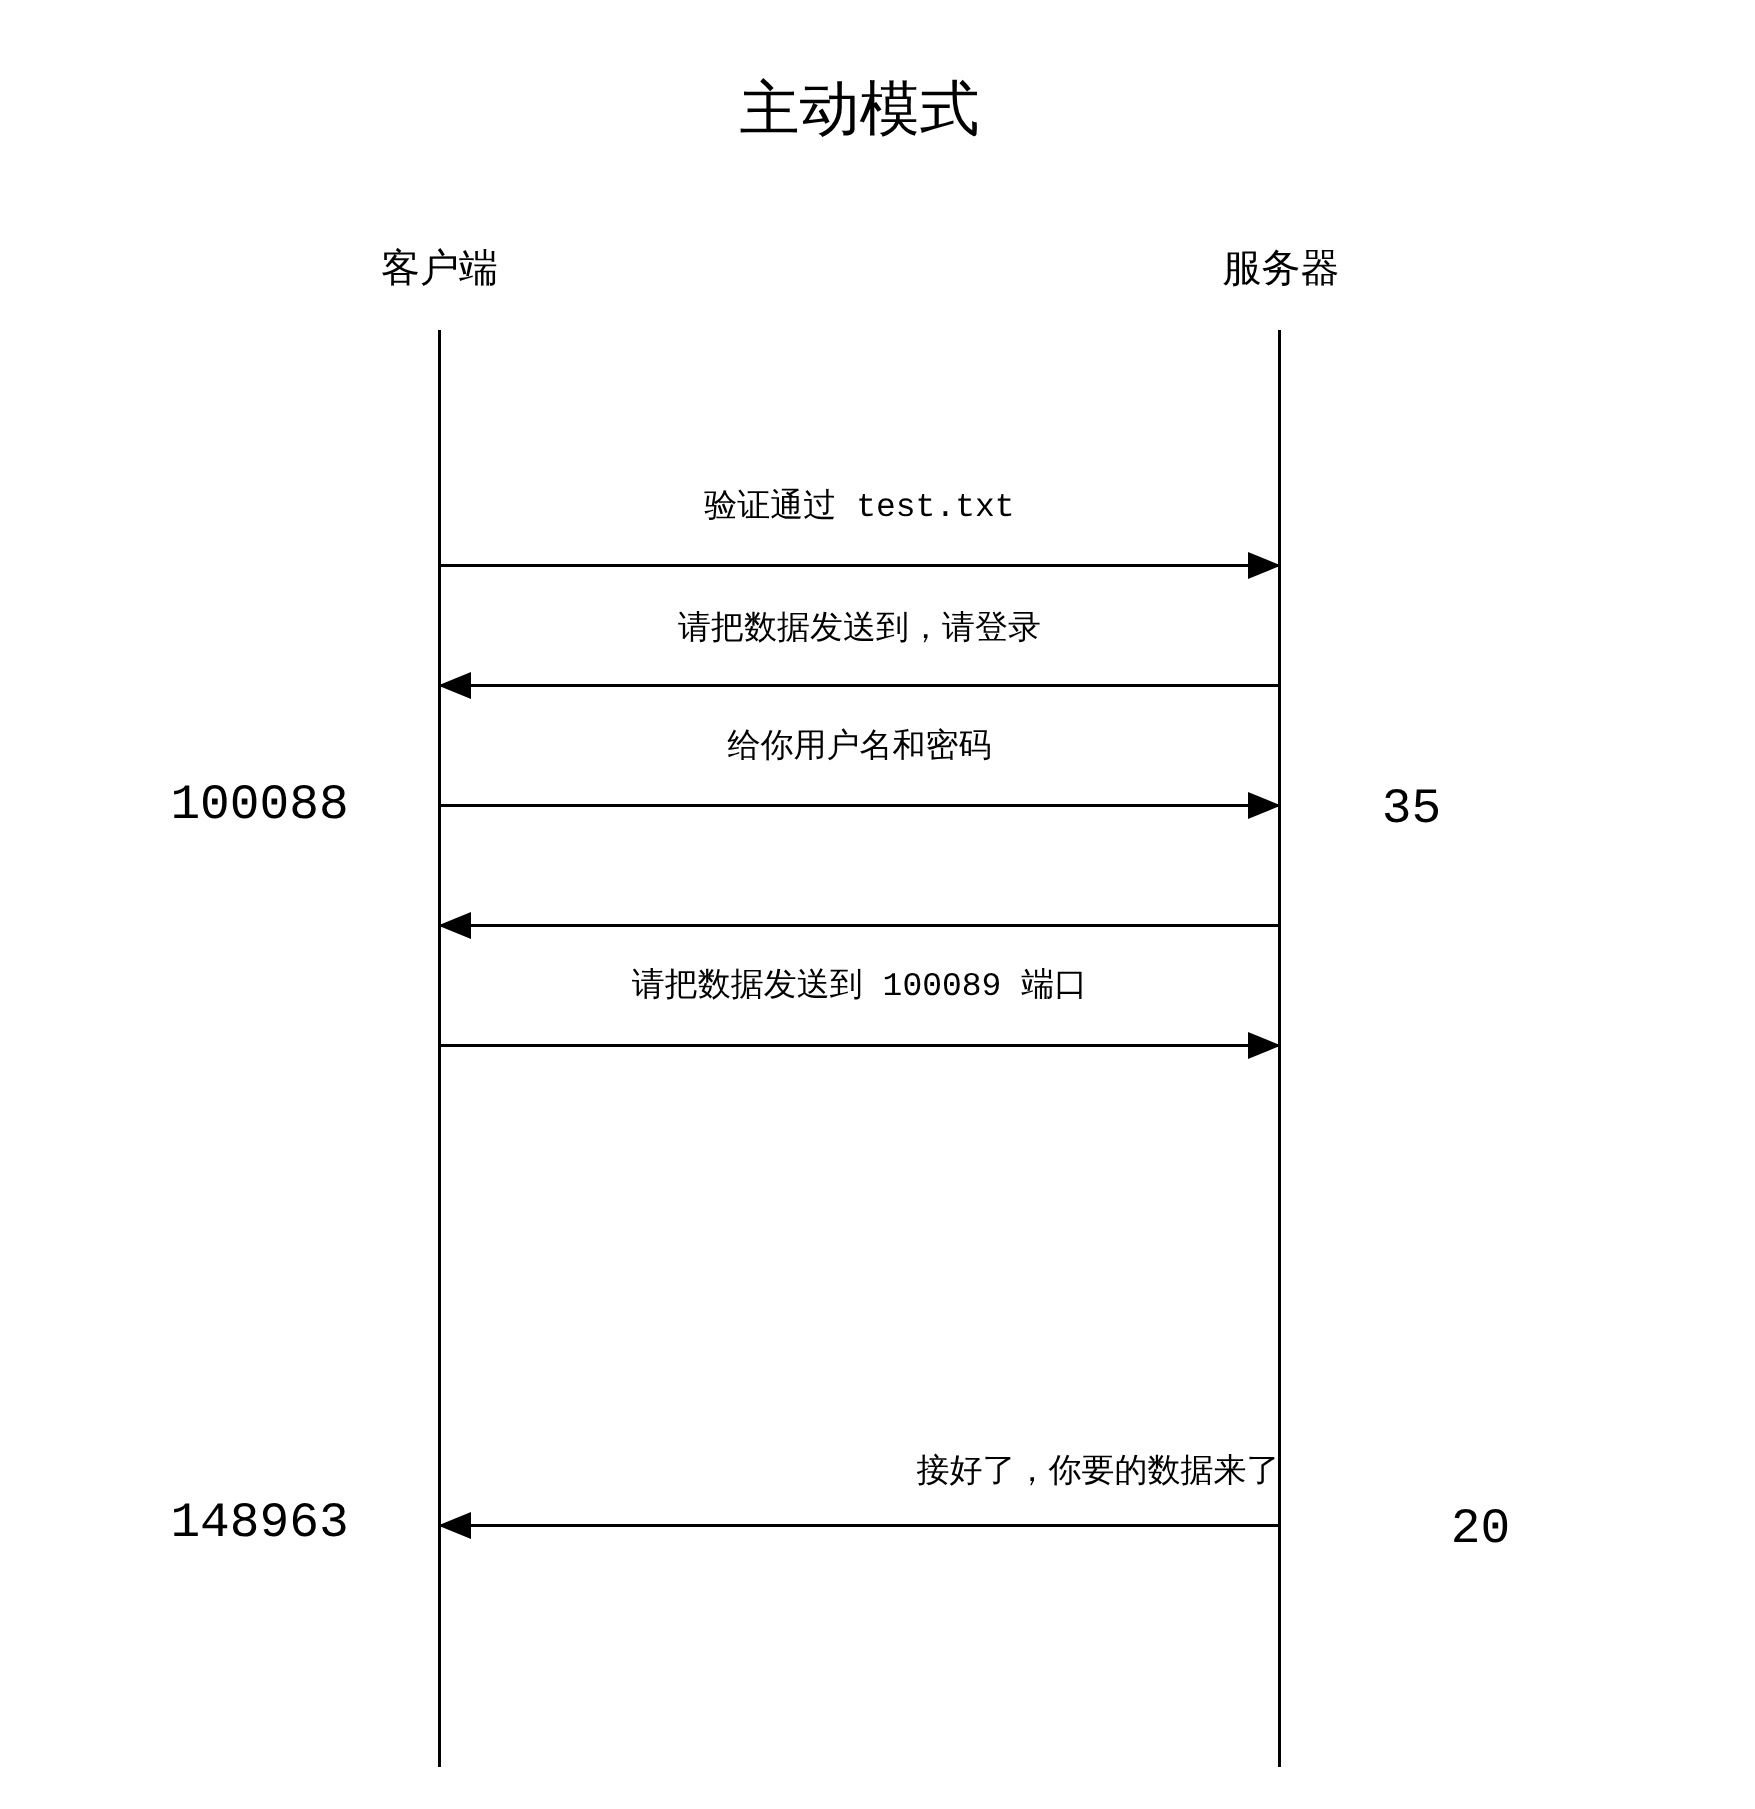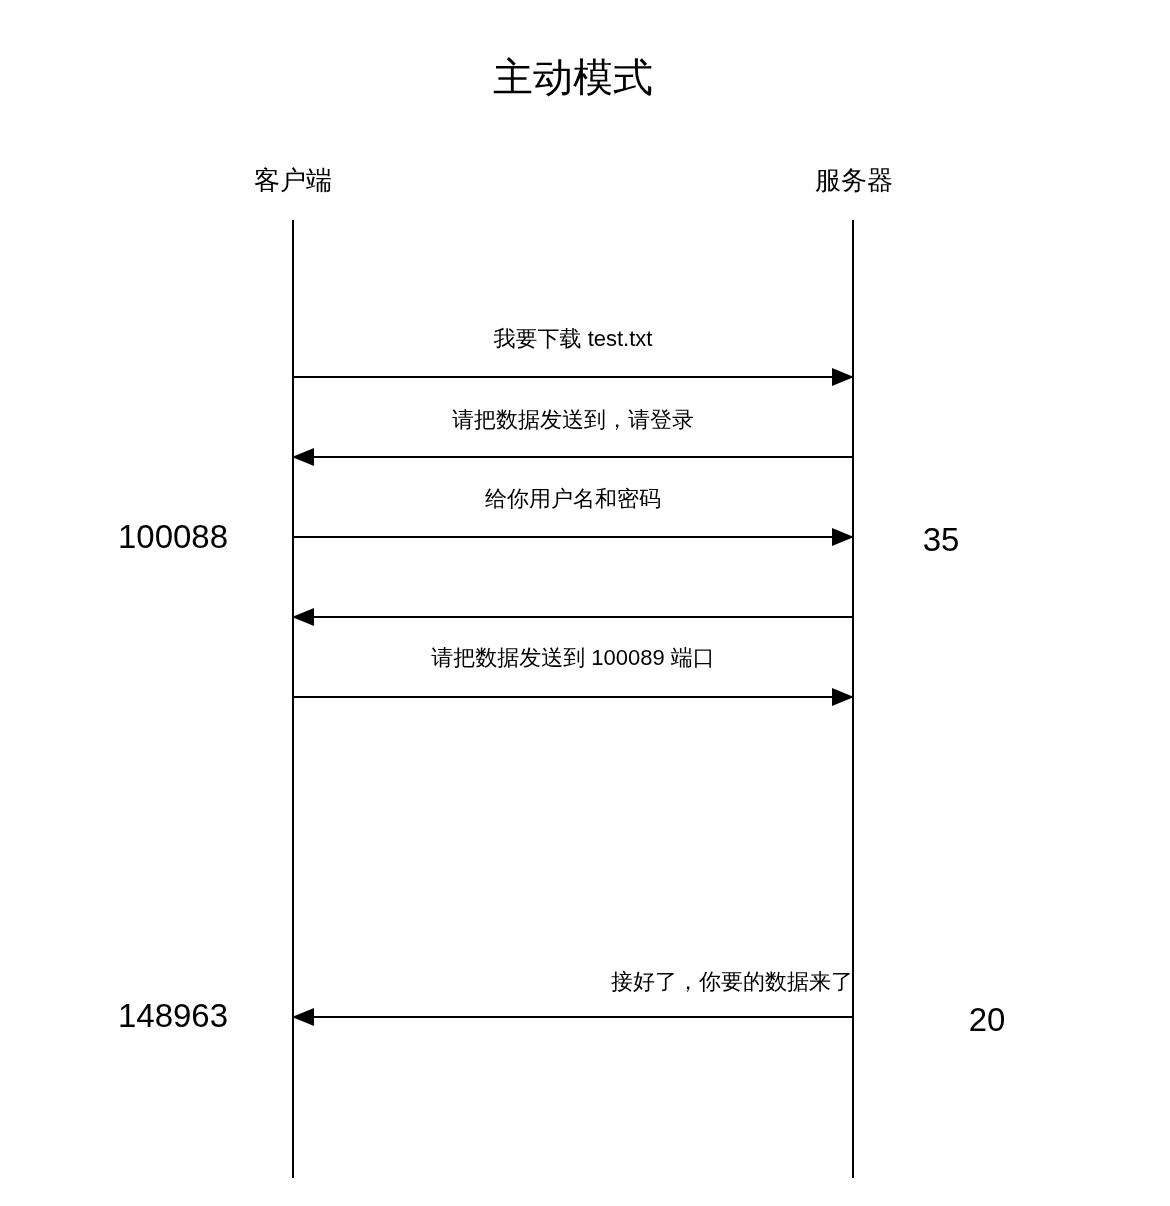--- a/index.html
+++ b/index.html
@@ -5,21 +5,21 @@
   html, body {
     margin: 0;
     padding: 0;
     background: #ffffff;
   }
   #canvas {
     position: relative;
     width: 1170px;
     height: 1206px;
     background: #ffffff;
-    font-family: Liberation Sans, sans-serif;
+    font-family: Liberation Mono, monospace;
     color: #000000;
     overflow: hidden;
   }
   .title {
     position: absolute;
     top: 53px;
     left: 293px;
     width: 560px;
     text-align: center;
     font-size: 40px;
@@ -104,21 +104,21 @@
   <div class="title">主动模式</div>
 
   <div class="actor-label actor-client">客户端</div>
 
   <div class="actor-label actor-server">服务器</div>
 
   <div class="lifeline lifeline-client"></div>
 
   <div class="lifeline lifeline-server"></div>
 
-  <div class="msg-label m1t">我要下载 test.txt</div>
+  <div class="msg-label m1t">验证通过 test.txt</div>
   <div class="msg-arrow m1a dir-right"></div>
 
   <div class="msg-label m2t">请把数据发送到，请登录</div>
   <div class="msg-arrow m2a dir-left"></div>
 
   <div class="msg-label m3t">给你用户名和密码</div>
   <div class="msg-arrow m3a dir-right"></div>
 
   <div class="msg-arrow m4a dir-left"></div>
 

